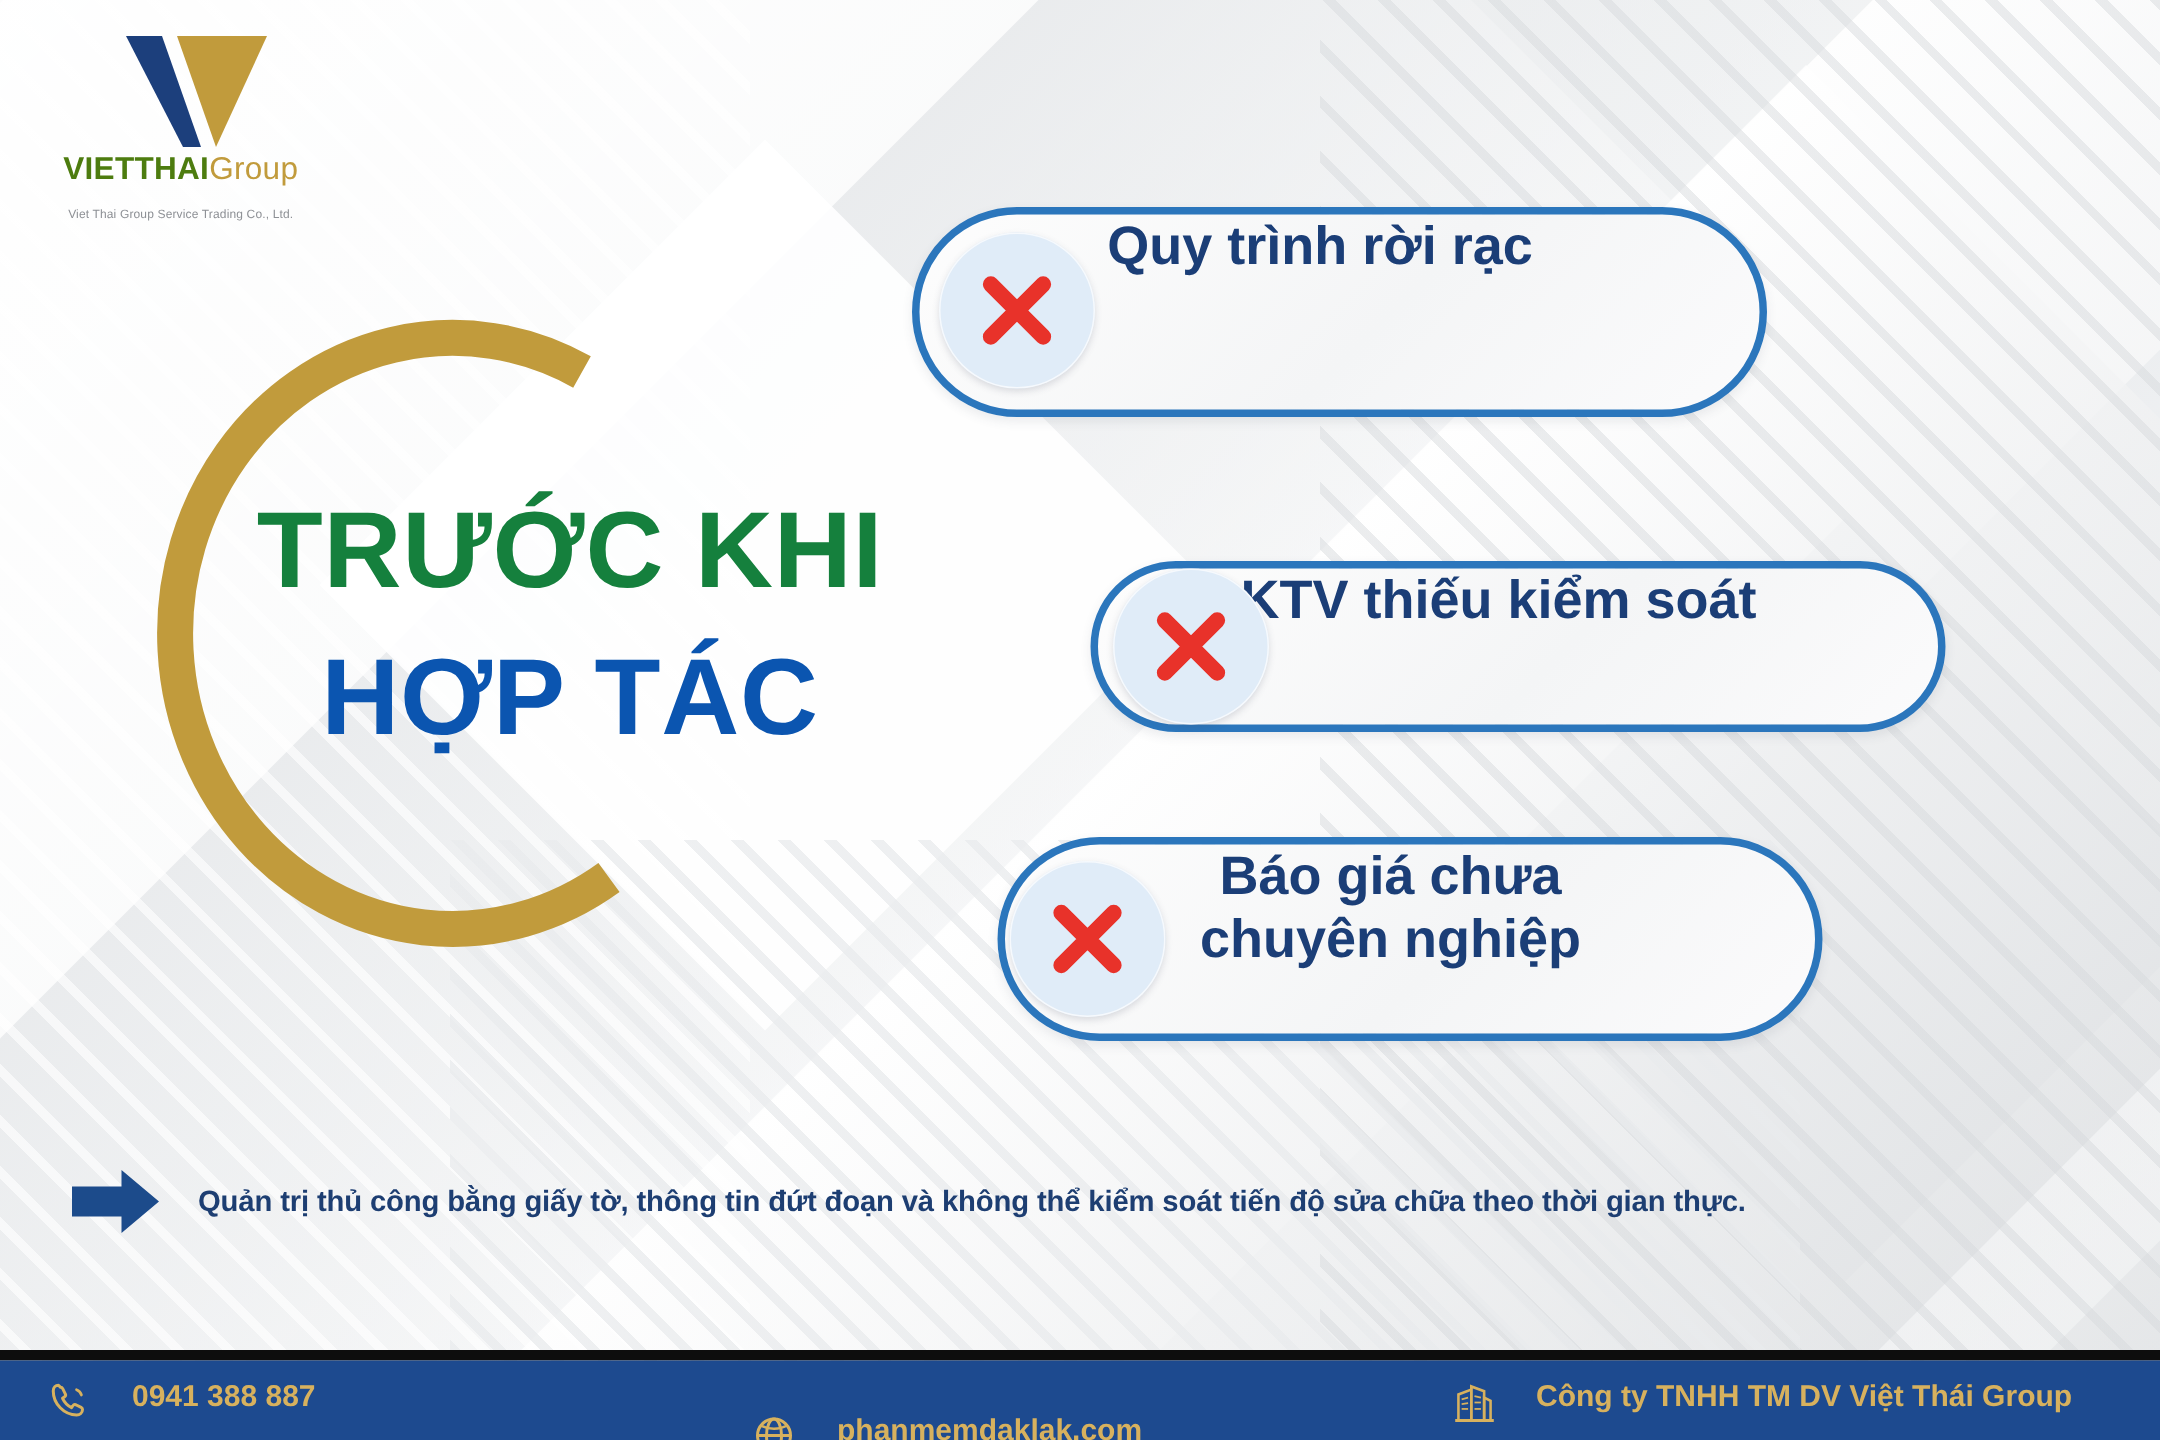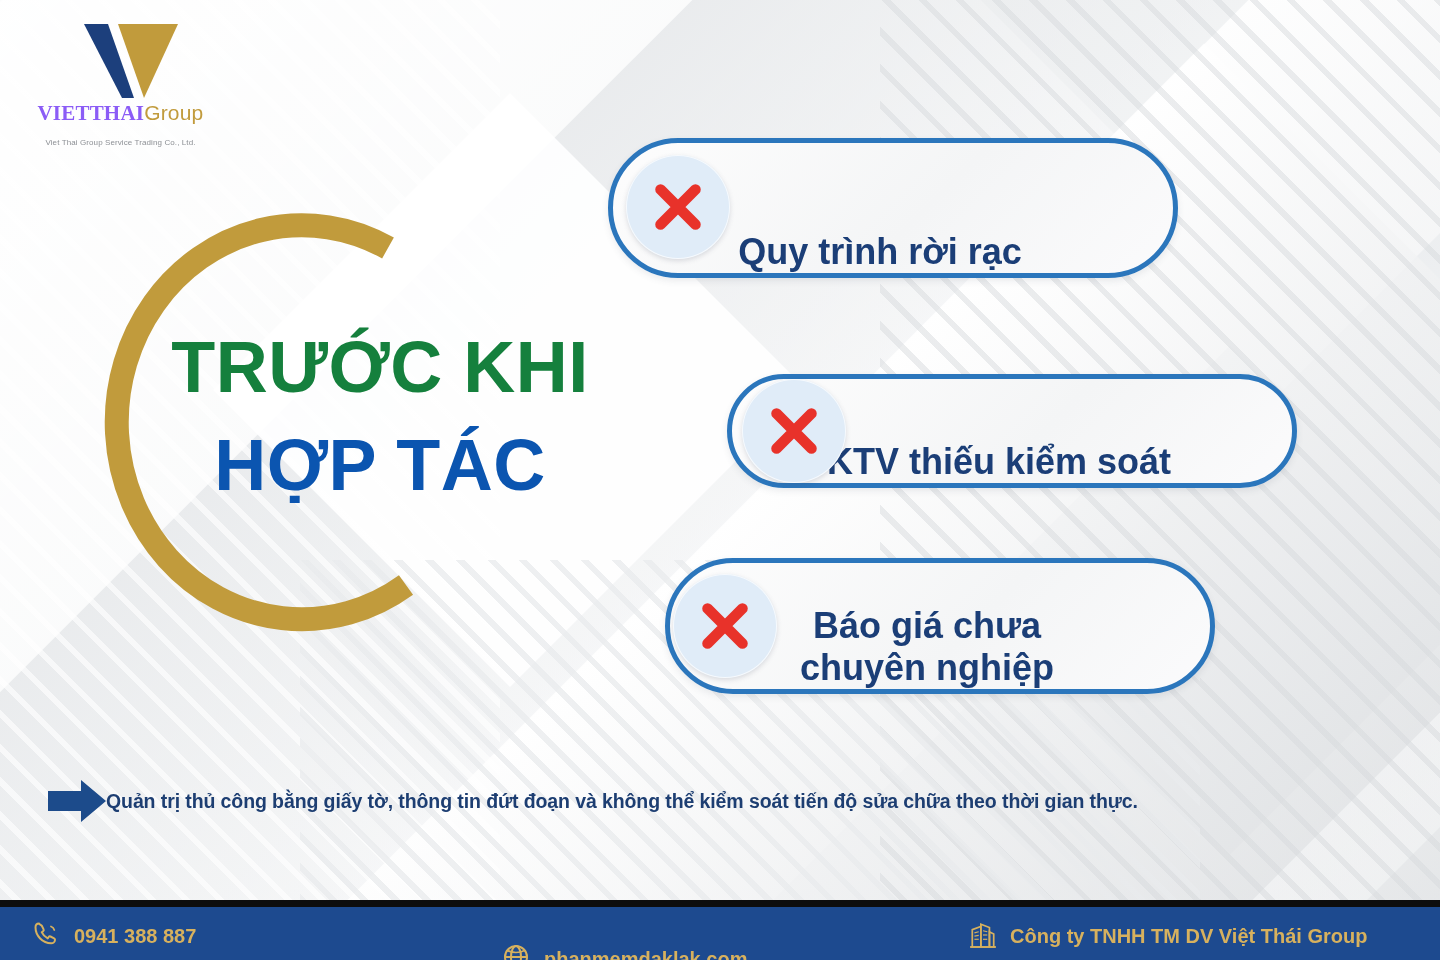--- a/index.html
+++ b/index.html
@@ -88,21 +88,21 @@
     transform:rotate(45deg);
   }
 
   
   .logo { position:absolute; left:28px; top:22px; width:185px; }
   .logo-mark { position:relative; height:78px; width:130px; margin:0 auto; }
   .logo-text {
     text-align:center; font-weight:bold; letter-spacing:.2px;
     font-size:21px; line-height:22px; margin-top:2px; white-space:nowrap;
   }
-  .logo-text .t1 { color:#8b5cf6;font-family:Liberation Serif, serif; }
+  .logo-text .t1 { color:#4d7c0f; }
   .logo-text .t2 { color:#c19b3c; font-weight:normal; }
   .logo-sub {
     text-align:center; color:#8d9095; font-size:8px;
     margin-top:14px; letter-spacing:.1px; white-space:nowrap;
   }
 
   
   .gold-arc { position:absolute; left:88px; top:190px; width:390px; height:450px; }
 
   
@@ -115,21 +115,21 @@
     color:#0b55b0; font-size:72px; font-weight:bold;
     letter-spacing:.5px; line-height:84px; white-space:nowrap; margin-top:14px;
   }
 
   
   .pill {
     position:absolute;
     background:linear-gradient(135deg,#fdfdfd 0%,#f4f5f6 55%,#fbfbfc 100%);
     border:5px solid #2b76bc;
     border-radius:999px;
-    display:flex; align-items:flex-end;
+    display:flex; align-items:flex-start;
     box-shadow:0 3px 7px rgba(60,70,90,0.10);
   }
   .pill-text {
     color:#1b3e77; font-weight:bold;
     font-size:36px; line-height:42px;
     flex:1; text-align:center; padding-right:26px;
     white-space:pre-line;
   }
   .x-badge {
     position:absolute;
@@ -142,39 +142,39 @@
   #pill-1 { left:608px; top:138px; width:570px; height:140px; }
   #badge-1 { left:626px; top:155px; }
   #pill-2 { left:727px; top:374px; width:570px; height:114px; }
   #badge-2 { left:742px; top:379px; }
   #pill-3 { left:665px; top:558px; width:550px; height:136px; }
   #badge-3 { left:673px; top:574px; }
 
   
   .caption-row {
     position:absolute; left:48px; top:778px;
-    width:1360px; display:flex; align-items:center; 
+    width:1360px; display:flex; align-items:center; gap:26px;
   }
   .caption-arrow { width:58px; height:46px; flex:0 0 auto; }
   .caption-text {
     color:#1d3e72; font-weight:bold; font-size:19.5px;
     letter-spacing:-0.1px; white-space:nowrap;
   }
 
   
   .footer-divider {
     position:absolute; left:0; top:900px; width:1440px; height:7px;
     background:#0d0d0d;
   }
   .footer {
     position:absolute; left:0; top:907px; width:1440px; height:53px;
     background:#1d4a8f;
     display:flex; align-items:center;
   }
-  .footer-item { display:flex; align-items:flex-end; gap:14px; }
+  .footer-item { display:flex; align-items:flex-start; gap:28px; }
   #footer-phone   { width:480px; padding-left:32px; }
   #footer-website { width:480px; padding-left:22px;margin-top:46px; }
   #footer-company { width:480px; padding-left:8px; }
   .footer-label {
     color:#d7b15e; font-weight:bold; font-size:20px; white-space:nowrap;
   }
   .footer-ico { width:28px; height:28px; flex:0 0 auto; }
 </style>
 </head>
 <body>

